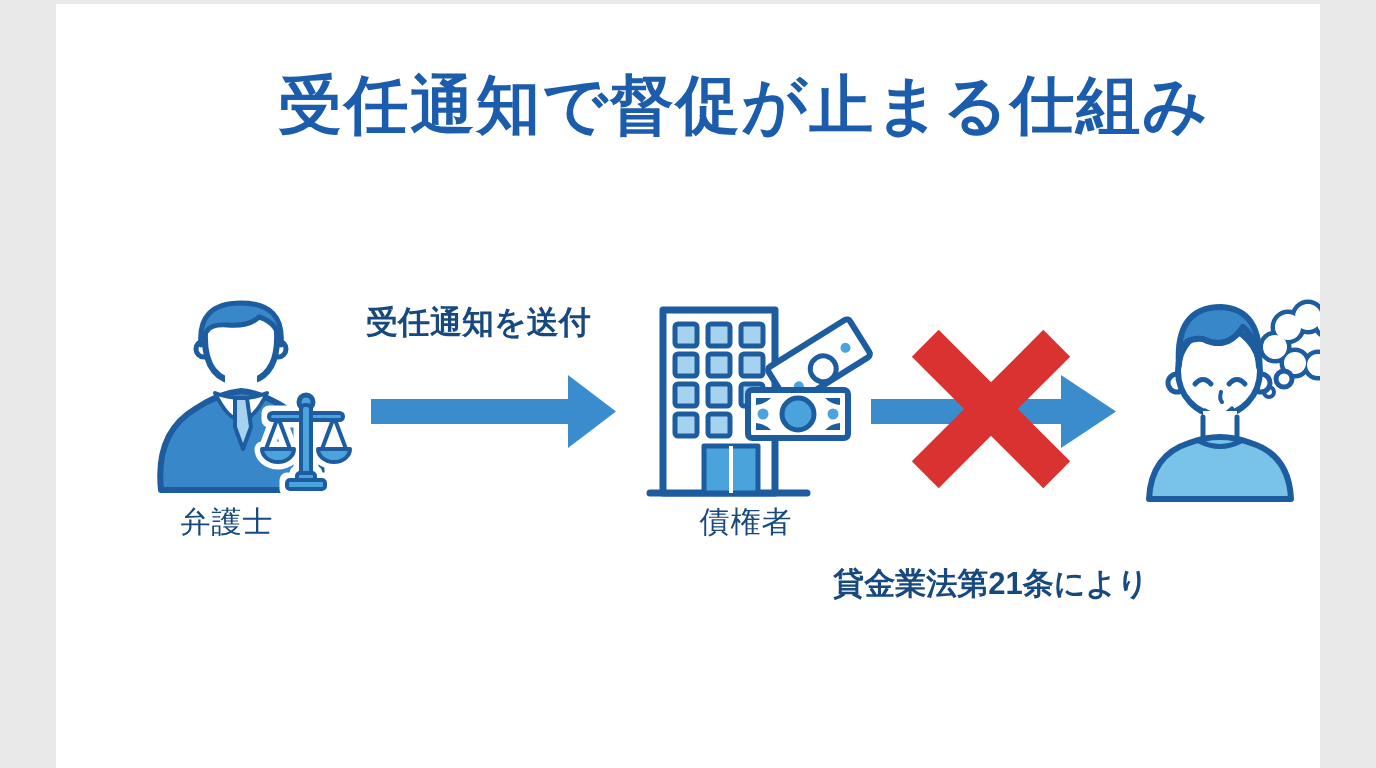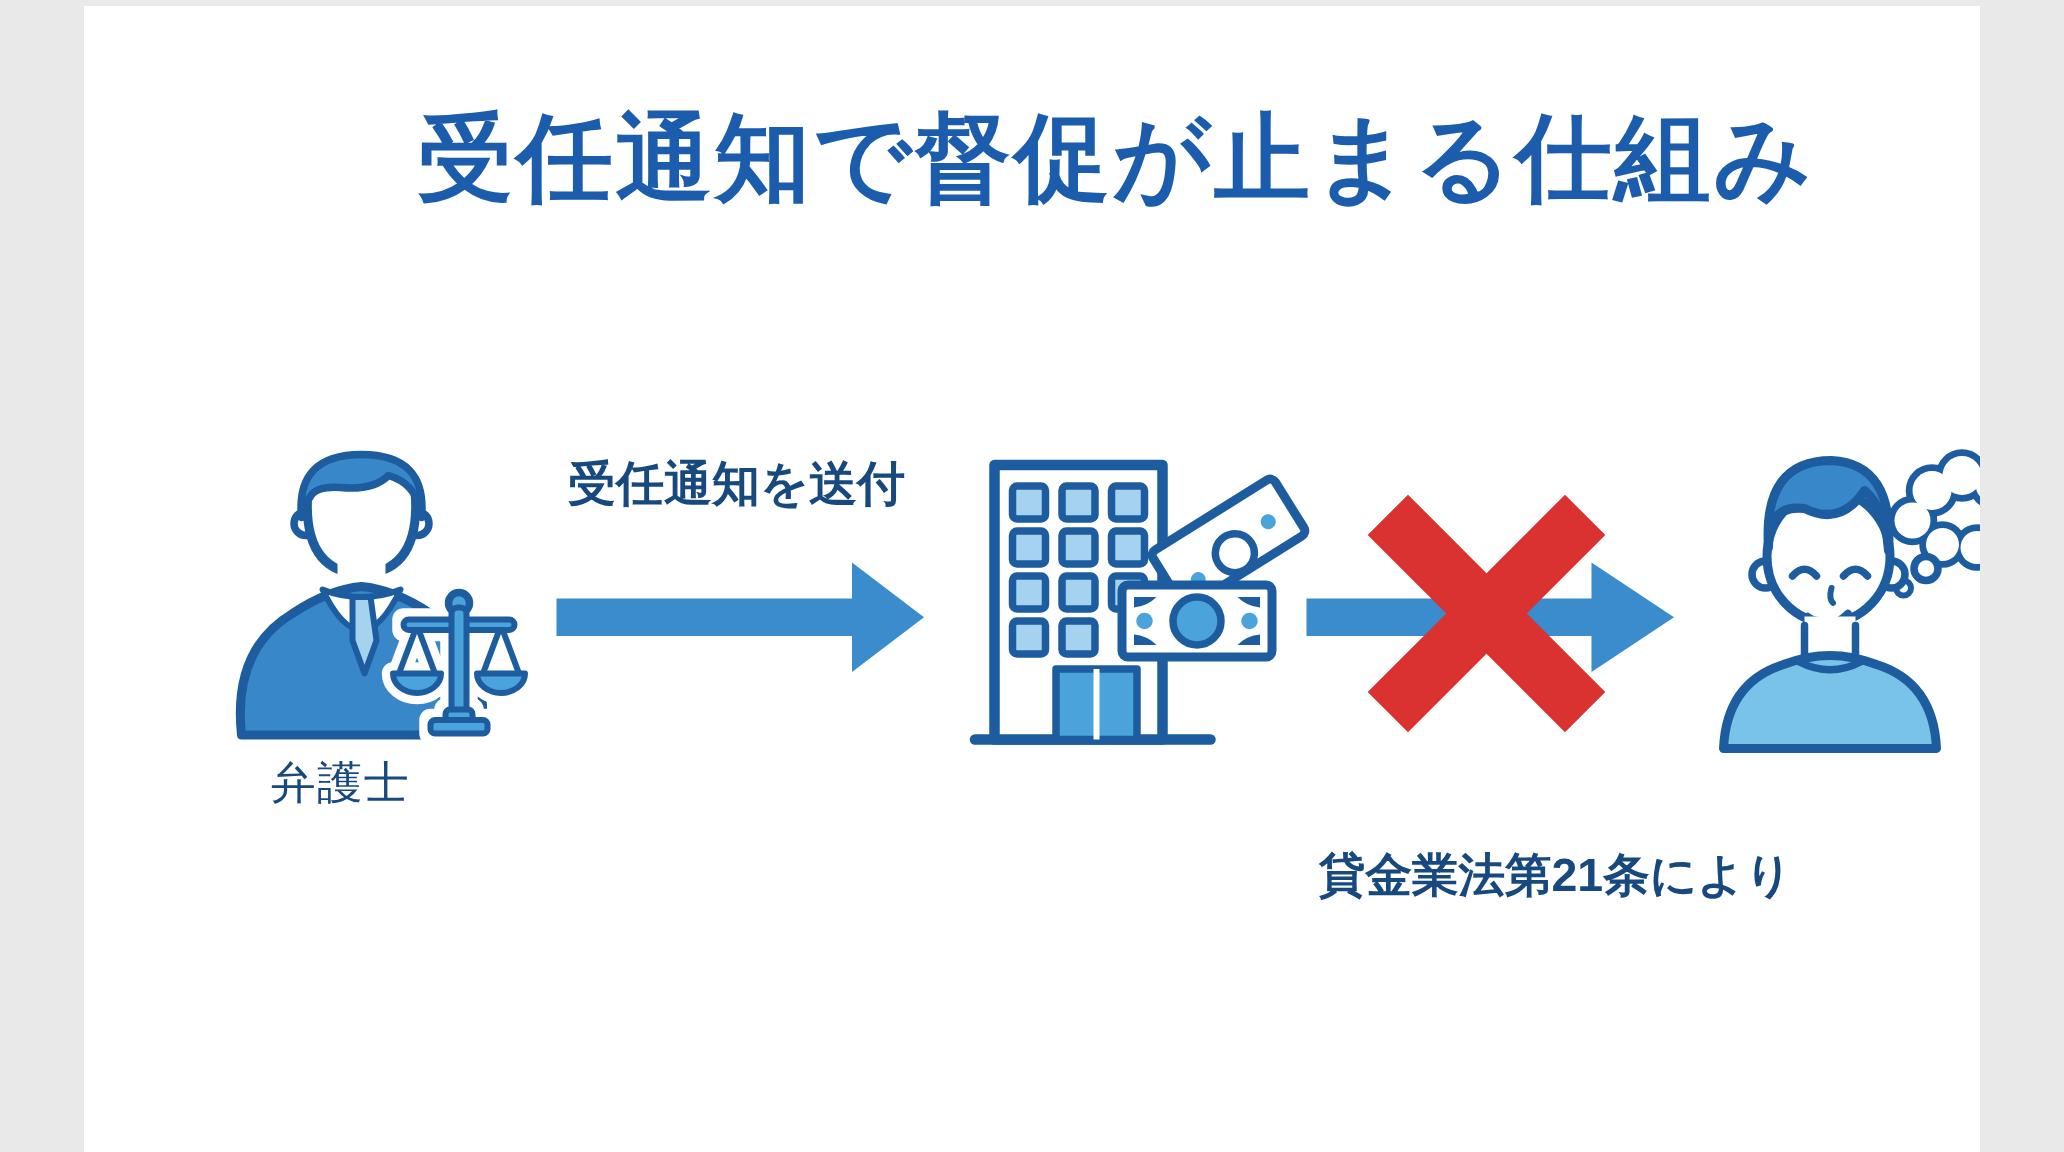--- a/index.html
+++ b/index.html
@@ -12,25 +12,25 @@
   .page-title{
     top:58px;left:0;width:1376px;text-align:center;
     font-size:64px;font-weight:800;letter-spacing:2px;
     color:var(--c-title,#1b5cad);
   }
   .actor-label{
     top:498px;text-align:center;font-size:30px;font-weight:400;
     color:var(--c-text,#17497f);letter-spacing:1px;
   }
   .arrow-label{
-    top:297px;left:310px;width:250px;text-align:center;
+    top:297px;left:310px;width:250px;
     font-size:32px;font-weight:700;color:var(--c-text,#17497f);
   }
   .law-note{
-    top:560px;left:731px;width:408px;text-align:right;
+    top:560px;left:731px;width:408px;text-align:center;
     font-size:31px;font-weight:700;line-height:1.32;
     color:var(--c-text,#17497f);
   }
   svg{display:block;overflow:visible;}
   .ol{stroke:var(--c-outline,#1d5d9f);stroke-linejoin:round;stroke-linecap:round;}
   .f-white{fill:#ffffff;}
   .f-none{fill:none;}
   .f-dark{fill:var(--c-outline,#1d5d9f);}
   .f-suit{fill:var(--c-suit,#3787c9);}
   .f-mid2{fill:var(--c-mid2,#4aa3da);}
@@ -128,20 +128,21 @@
         <path d="M-42 -9 A24 24 0 0 0 -27 -16 L-42 -16 Z" class="f-dark"></path>
         <path d="M42 -9 A24 24 0 0 1 27 -16 L42 -16 Z" class="f-dark"></path>
         <path d="M-42 9 A24 24 0 0 1 -27 16 L-42 16 Z" class="f-dark"></path>
         <path d="M42 9 A24 24 0 0 0 27 16 L42 16 Z" class="f-dark"></path>
         <circle cx="0" cy="0" r="16" class="f-mid2 ol" stroke-width="5"></circle>
         <circle cx="-35" cy="0" r="5.5" class="f-mid2"></circle>
         <circle cx="35" cy="0" r="5.5" class="f-mid2"></circle>
       </g>
     </g>
   </svg>
+  <div class="abs actor-label" style="left:590px;width:200px">債権者</div>
 
   <svg class="abs" style="left:812px;top:368px" width="250" height="80" viewBox="0 0 250 80">
     <rect x="3" y="27" width="192" height="25" class="f-arrow"></rect>
     <polygon points="193,3 248,39.5 193,76" class="f-arrow"></polygon>
   </svg>
   <svg class="abs" style="left:862px;top:332px" width="146" height="146" viewBox="0 0 146 146">
     <g transform="rotate(45 73 73)">
       <rect x="-20" y="54" width="186" height="38" class="f-cross"></rect>
     </g>
     <g transform="rotate(-45 73 73)">

